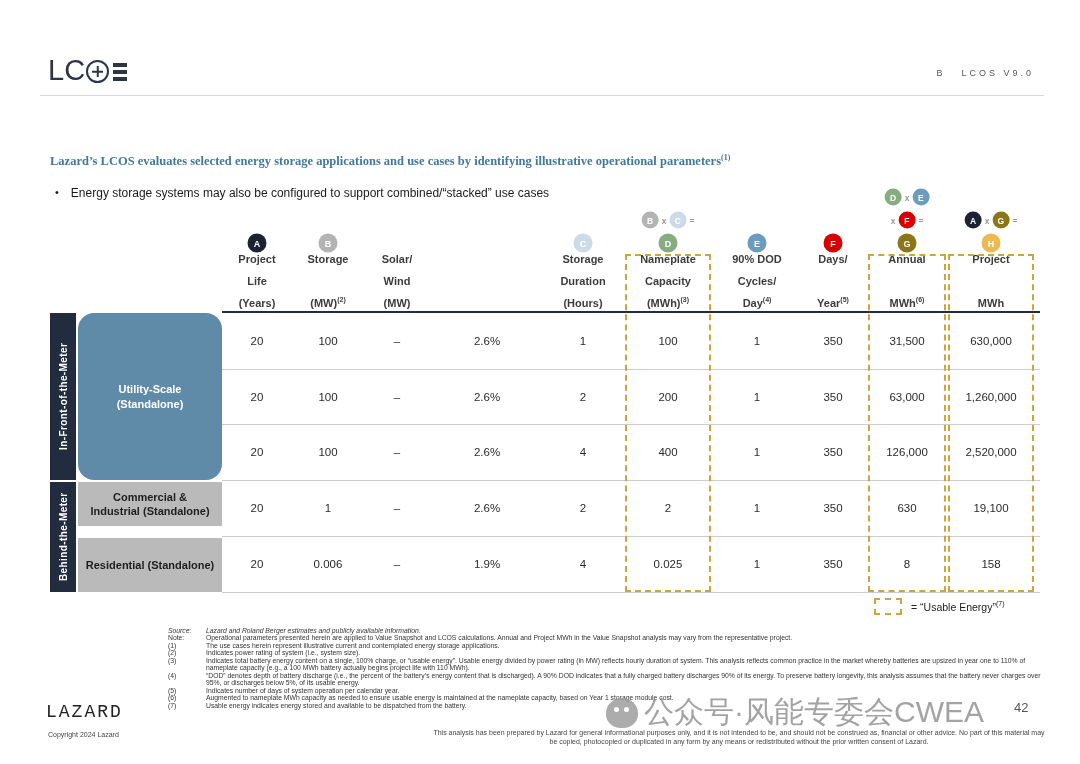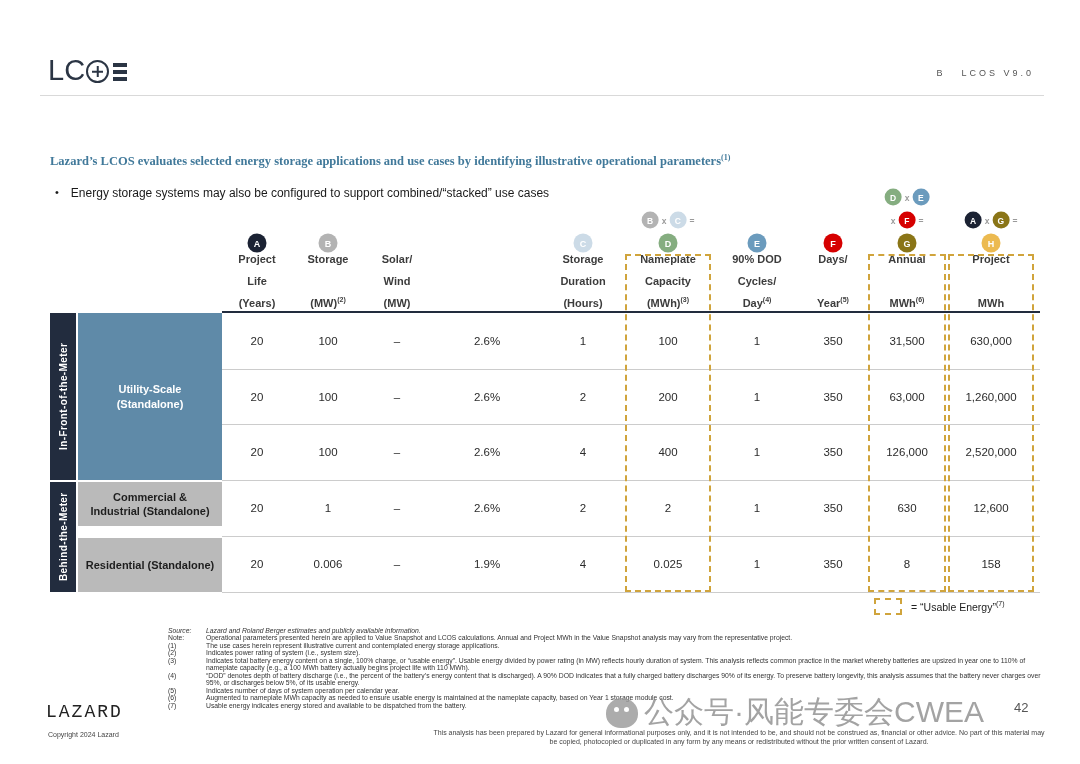--- a/index.html
+++ b/index.html
@@ -96,21 +96,21 @@
     <span>Lazard’s LCOS evaluates selected energy storage applications and use cases by identifying illustrative operational parameters</span><sup>(1)</sup>
   </div>
 
   <div class="bullet-row">
     <span>Energy storage systems may also be configured to support combined/“stacked” use cases</span>
   </div>
 
   <div id="table-layer">
       <div class="gbar" style="top: 313px; height: 167px; background: rgb(34, 44, 62);">In-Front-of-the-Meter</div>
       <div class="gbar" style="top: 482px; height: 110px; background: rgb(34, 44, 62);">Behind-the-Meter</div>
-      <div class="catbox" style="top: 313px; height: 167px; background: rgb(95, 138, 168); color: rgb(255, 255, 255);">
+      <div class="catbox" style="top: 313px; height: 167px; background: rgb(95, 138, 168); color: rgb(255, 255, 255); border-radius: 16px;">
         <div>Utility-Scale</div>
         <div>(Standalone)</div>
       </div>
       <div class="catbox" style="top: 482px; height: 44px; background: rgb(186, 186, 186); color: rgb(30, 30, 30);">
         <div>Commercial &amp;</div>
         <div>Industrial (Standalone)</div>
       </div>
       <div class="catbox" style="top: 538px; height: 54px; background: rgb(186, 186, 186); color: rgb(30, 30, 30);">
         <div>Residential (Standalone)</div>
       </div>
@@ -223,21 +223,21 @@
       <div class="cell" style="left: 991px; top: 452px;">2,520,000</div>
       <div class="cell" style="left: 257px; top: 508px;">20</div>
       <div class="cell" style="left: 328px; top: 508px;">1</div>
       <div class="cell" style="left: 397px; top: 508px;">–</div>
       <div class="cell" style="left: 487px; top: 508px;">2.6%</div>
       <div class="cell" style="left: 583px; top: 508px;">2</div>
       <div class="cell" style="left: 668px; top: 508px;">2</div>
       <div class="cell" style="left: 757px; top: 508px;">1</div>
       <div class="cell" style="left: 833px; top: 508px;">350</div>
       <div class="cell" style="left: 907px; top: 508px; text-align: center;">630</div>
-      <div class="cell" style="left: 991px; top: 508px;">12,600</div>
+      <div class="cell" style="left: 991px; top: 508px;">19,100</div>
       <div class="cell" style="left: 257px; top: 564px;">20</div>
       <div class="cell" style="left: 328px; top: 564px;">0.006</div>
       <div class="cell" style="left: 397px; top: 564px;">–</div>
       <div class="cell" style="left: 487px; top: 564px;">1.9%</div>
       <div class="cell" style="left: 583px; top: 564px;">4</div>
       <div class="cell" style="left: 668px; top: 564px;">0.025</div>
       <div class="cell" style="left: 757px; top: 564px;">1</div>
       <div class="cell" style="left: 833px; top: 564px;">350</div>
       <div class="cell" style="left: 907px; top: 564px;">8</div>
       <div class="cell" style="left: 991px; top: 564px;">158</div>

